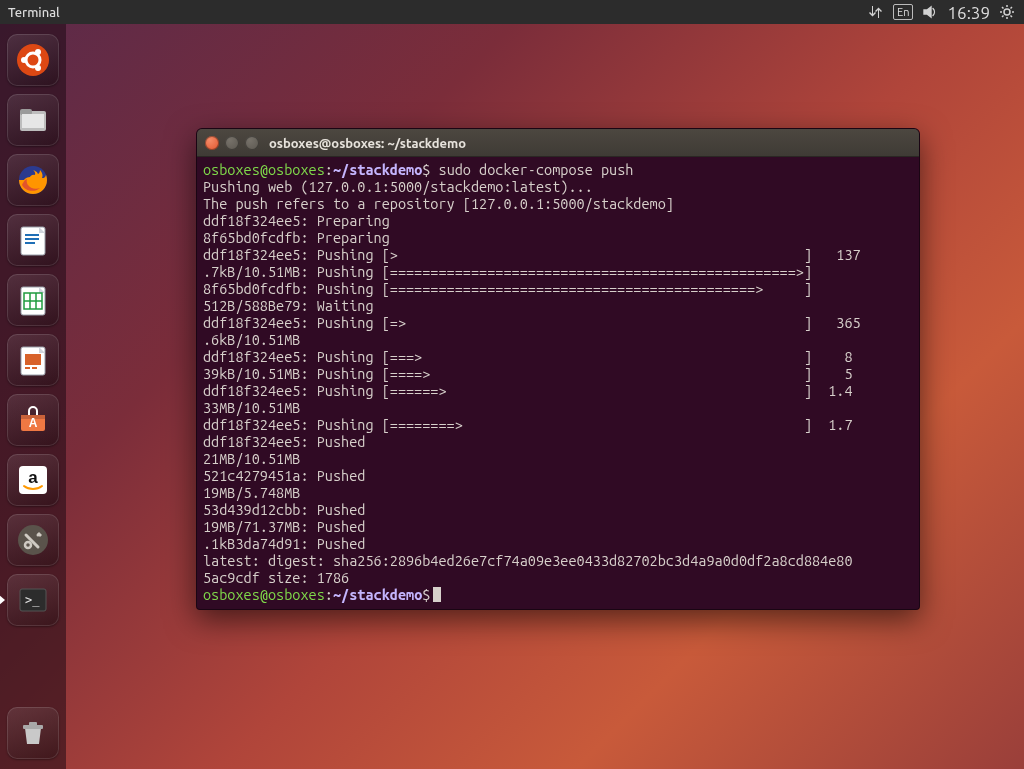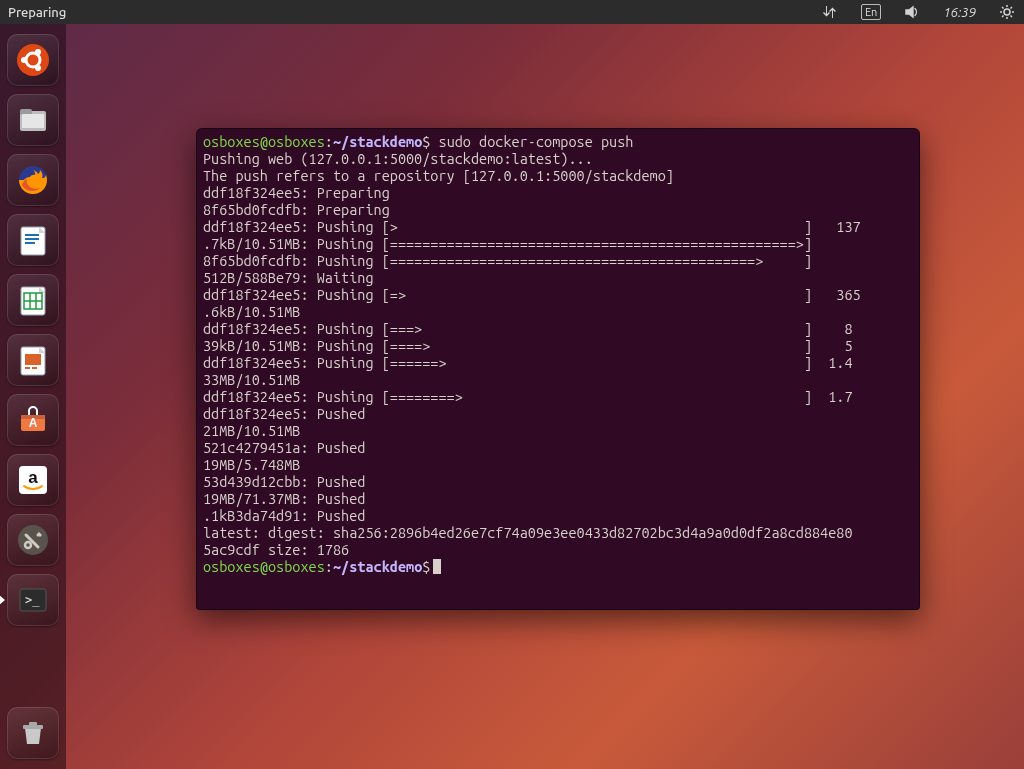--- a/index.html
+++ b/index.html
@@ -10,24 +10,24 @@
   }
   
   .top-panel {
     position: absolute; top: 0; left: 0; right: 0; height: 24px;
     background: #2c2c2c; color: #dcdcdc;
     display: flex; align-items: center; padding: 0 8px;
     font-size: 13px;
   }
   .top-panel .app-title { font-weight: 500; }
   .top-panel .spacer { flex: 1; }
-  .top-panel .tray { display: flex; align-items: center; gap: 22px; }
+  .top-panel .tray { display: flex; align-items: center; gap: 8px; }
   .tray-icon { display: inline-flex; align-items: center; justify-content: center; width: 18px; height: 18px; }
   .lang-box { border: 1px solid #bbb; border-radius: 2px; padding: 0 3px; font-size: 11px; line-height: 14px; }
-  .clock { font-size: 13px; font-style: italic; }
+  .clock { font-size: 17px; }
   
   .launcher {
     position: absolute; top: 24px; left: 0; bottom: 0; width: 66px;
     background: rgba(30, 10, 20, 0.55);
     display: flex; flex-direction: column; align-items: center;
     padding-top: 6px;
   }
   .launcher-item {
     width: 52px; height: 52px; margin: 4px 0; border-radius: 10px;
     display: flex; align-items: center; justify-content: center;
@@ -72,21 +72,21 @@
   .cursor {
     display: inline-block; width: 8px; height: 15px; background: #d7d0cb;
     vertical-align: -2px; margin-left: 3px;
   }
   .out { color: #d7d0cb; }
 </style>
 </head>
 <body>
 
 <div class="top-panel">
-  <span class="app-title">Preparing</span>
+  <span class="app-title">Terminal</span>
   <span class="spacer"></span>
   <div class="tray">
     <span class="tray-icon">
       <svg width="16" height="16" viewBox="0 0 16 16">
           <path d="M4 2v8l-2-2-1 1 3.5 3.5L8 9l-1-1-2 2V2H4zm7 12V6l2 2 1-1L10.5 3.5 7 7l1 1 2-2v8h1z" fill="#d2d2d2"></path>
         </svg>
     </span>
     <span class="lang-box">En</span>
     <span class="tray-icon">
       <svg width="16" height="16" viewBox="0 0 16 16">
@@ -197,14 +197,22 @@
     <div class="launcher-item trash">
       <svg width="34" height="34" viewBox="0 0 34 34">
         <path d="M9 12h16l-2 16H11z" fill="#c9c9c9"></path>
         <rect x="7" y="9" width="20" height="4" rx="1" fill="#a9a9a9"></rect>
         <rect x="13" y="6" width="8" height="4" rx="1" fill="#a9a9a9"></rect>
       </svg>
     </div>
   </div>
 
 <div class="terminal-window">
+  <div class="titlebar">
+    <div class="win-btns">
+      <div class="win-btn win-close"></div>
+      <div class="win-btn win-min"></div>
+      <div class="win-btn win-max"></div>
+    </div>
+    <span>osboxes@osboxes: ~/stackdemo</span>
+  </div>
   <div class="terminal-body" id="term-body"><div><span class="ps1-user">osboxes@osboxes</span><span class="out">:</span><span class="ps1-path">~/stackdemo</span><span class="ps1-dollar">$</span><span class="out"> sudo docker-compose push</span></div><div class="out">Pushing web (127.0.0.1:5000/stackdemo:latest)...</div><div class="out">The push refers to a repository [127.0.0.1:5000/stackdemo]</div><div class="out">ddf18f324ee5: Preparing</div><div class="out">8f65bd0fcdfb: Preparing</div><div class="out">ddf18f324ee5: Pushing [&gt;                                                  ]   137</div><div class="out">.7kB/10.51MB: Pushing [==================================================&gt;]</div><div class="out">8f65bd0fcdfb: Pushing [=============================================&gt;     ]</div><div class="out">512B/588Be79: Waiting</div><div class="out">ddf18f324ee5: Pushing [=&gt;                                                 ]   365</div><div class="out">.6kB/10.51MB</div><div class="out">ddf18f324ee5: Pushing [===&gt;                                               ]    8</div><div class="out">39kB/10.51MB: Pushing [====&gt;                                              ]    5</div><div class="out">ddf18f324ee5: Pushing [======&gt;                                            ]  1.4</div><div class="out">33MB/10.51MB</div><div class="out">ddf18f324ee5: Pushing [========&gt;                                          ]  1.7</div><div class="out">ddf18f324ee5: Pushed</div><div class="out">21MB/10.51MB</div><div class="out">521c4279451a: Pushed</div><div class="out">19MB/5.748MB</div><div class="out">53d439d12cbb: Pushed</div><div class="out">19MB/71.37MB: Pushed</div><div class="out">.1kB3da74d91: Pushed</div><div class="out">latest: digest: sha256:2896b4ed26e7cf74a09e3ee0433d82702bc3d4a9a0d0df2a8cd884e80</div><div class="out">5ac9cdf size: 1786</div><div><span class="ps1-user">osboxes@osboxes</span><span class="out">:</span><span class="ps1-path">~/stackdemo</span><span class="ps1-dollar">$</span><span class="cursor"></span></div></div>
 </div>
 
 </body></html>

